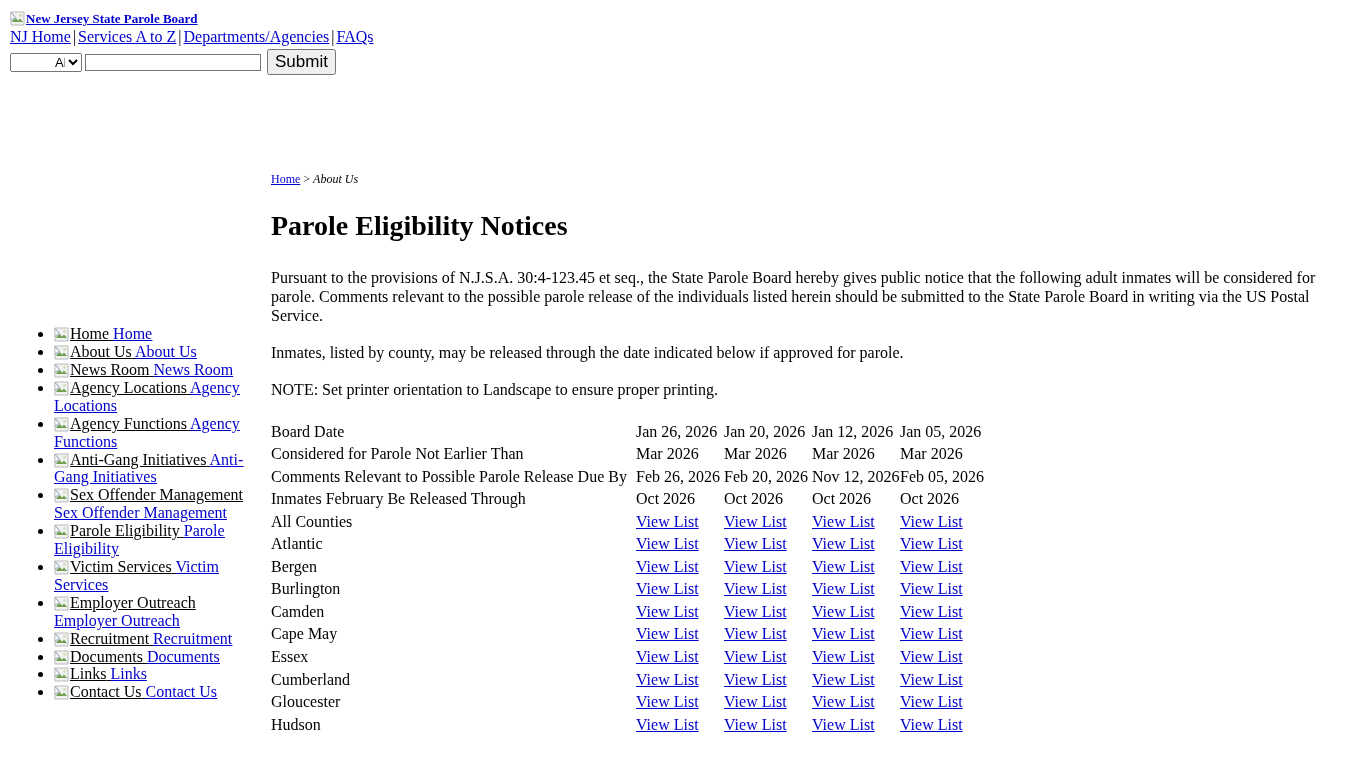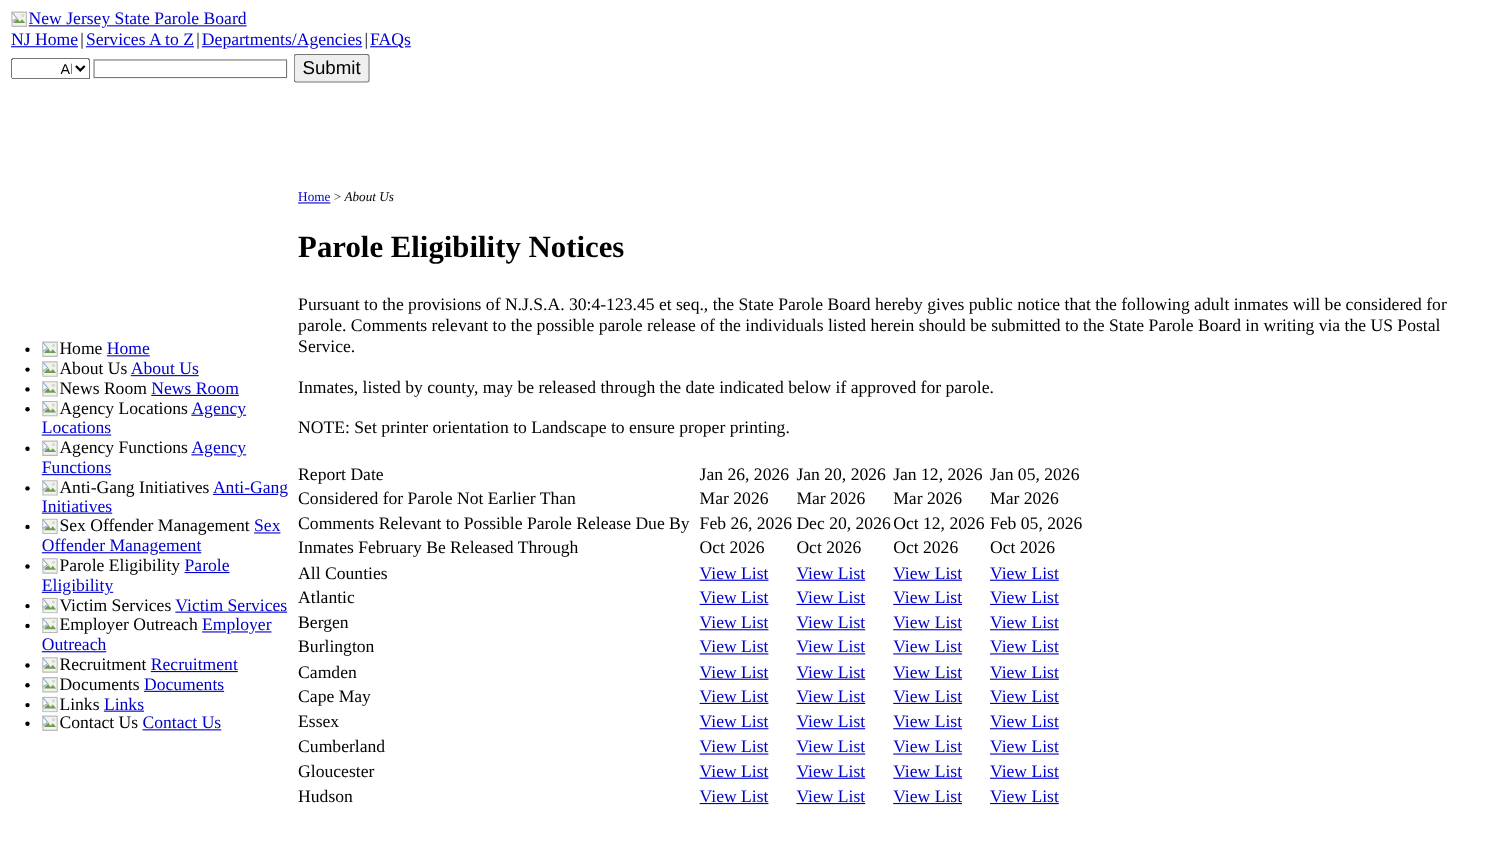--- a/index.html
+++ b/index.html
@@ -36,21 +36,22 @@
 
   
   #nj-header {
     padding: 10px 0 0 10px;
   }
   #site-logo-line {
     line-height: 1.05;
     white-space: nowrap;
   }
   #site-logo-line a {
-    font-size: 16px;
+    font-size: 13px;
+    font-weight: bold;
   }
   #global-nav {
     line-height: 1.15;
     margin-top: 1px;
     white-space: nowrap;
   }
   #global-nav .sep {
     color: #000;
     padding: 0 2px;
   }
@@ -90,23 +91,24 @@
   }
 
   
   #left-nav {
     position: absolute;
     left: 0;
     top: 234px;
     width: 262px;
   }
   #left-nav ul {
-    margin: 0;
+    margin: 16px;
     padding-left: 38px;
     list-style-type: disc;
+    text-decoration: underline;
   }
   #left-nav li {
     margin: 0;
     padding: 0;
     line-height: 1.12;
   }
   #left-nav li .alt-text {
     color: #000;
   }
 
@@ -325,38 +327,38 @@
     <h1 id="page-title">Parole Eligibility Notices</h1>
 
     <p class="para" id="para-1">Pursuant to the provisions of N.J.S.A. 30:4-123.45 et seq., the State Parole Board hereby gives public notice that the following adult inmates will be considered for parole. Comments relevant to the possible parole release of the individuals listed herein should be submitted to the State Parole Board in writing via the US Postal Service.</p>
     <p class="para" id="para-2">Inmates, listed by county, may be released through the date indicated below if approved for parole.</p>
     <p class="para" id="para-4">NOTE: Set printer orientation to Landscape to ensure proper printing.</p>
 
     <table id="notices-table">
       <tbody>
 
         <tr>
-          <th class="label-col">Report Date</th>
+          <th class="label-col">Board Date</th>
           <td class="data-col c0">Jan 26, 2026</td>
           <td class="data-col">Jan 20, 2026</td>
           <td class="data-col">Jan 12, 2026</td>
           <td class="data-col">Jan 05, 2026</td>
         </tr>
         <tr>
           <th class="label-col">Considered for Parole Not Earlier Than</th>
           <td class="data-col c0">Mar 2026</td>
           <td class="data-col">Mar 2026</td>
           <td class="data-col">Mar 2026</td>
           <td class="data-col">Mar 2026</td>
         </tr>
         <tr>
           <th class="label-col">Comments Relevant to Possible Parole Release Due By</th>
           <td class="data-col c0">Feb 26, 2026</td>
-          <td class="data-col">Dec 20, 2026</td>
-          <td class="data-col">Oct 12, 2026</td>
+          <td class="data-col">Feb 20, 2026</td>
+          <td class="data-col">Nov 12, 2026</td>
           <td class="data-col">Feb 05, 2026</td>
         </tr>
         <tr>
           <th class="label-col">Inmates February Be Released Through</th>
           <td class="data-col c0">Oct 2026</td>
           <td class="data-col">Oct 2026</td>
           <td class="data-col">Oct 2026</td>
           <td class="data-col">Oct 2026</td>
         </tr>
 

